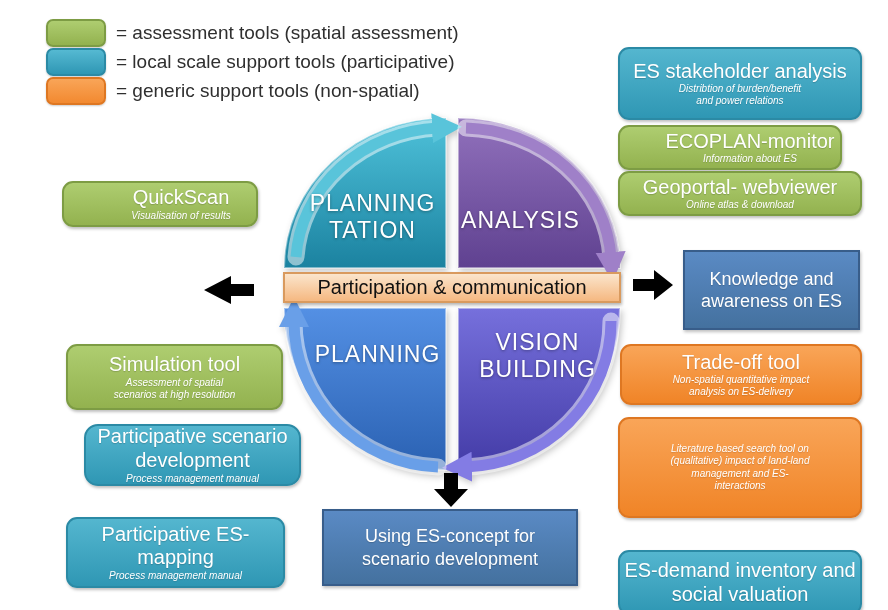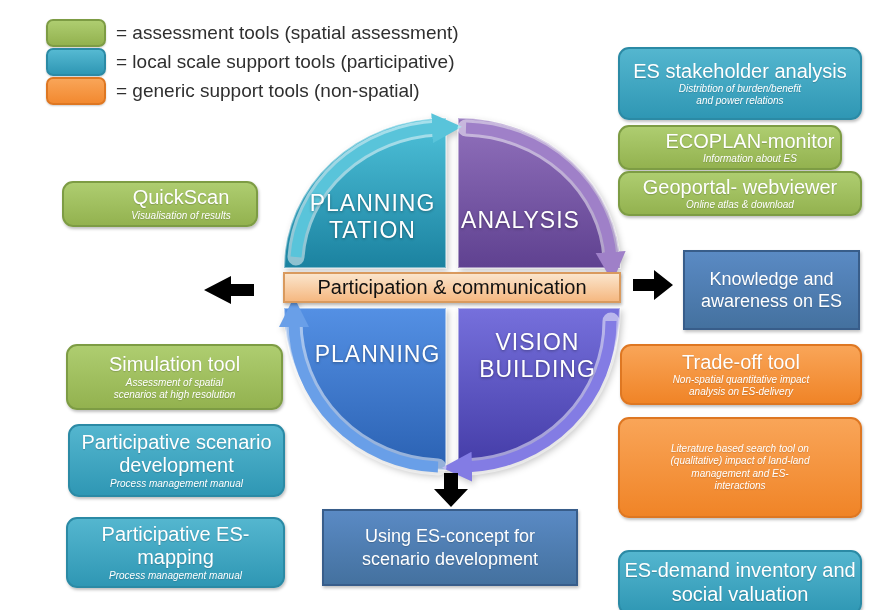--- a/index.html
+++ b/index.html
@@ -137,21 +137,21 @@
     <div class="s">Visualisation of results</div>
   </div>
 
 
   <div class="box tool green" style="left:66px;top:344px;width:217px;height:66px;">
     <div class="t">Simulation tool</div>
     <div class="s">Assessment of spatial
 scenarios at high resolution</div>
   </div>
 
-  <div class="box tool teal" style="left:68px;top:424px;width:217px;height:73px;">
+  <div class="box tool teal" style="left:84px;top:424px;width:217px;height:62px;border-radius:14px;">
     <div class="t">Participative scenario
 development</div>
     <div class="s">Process management manual</div>
   </div>
 
   <div class="box tool teal" style="left:66px;top:517px;width:219px;height:71px;">
     <div class="t">Participative ES-
 mapping</div>
     <div class="s">Process management manual</div>
   </div>

